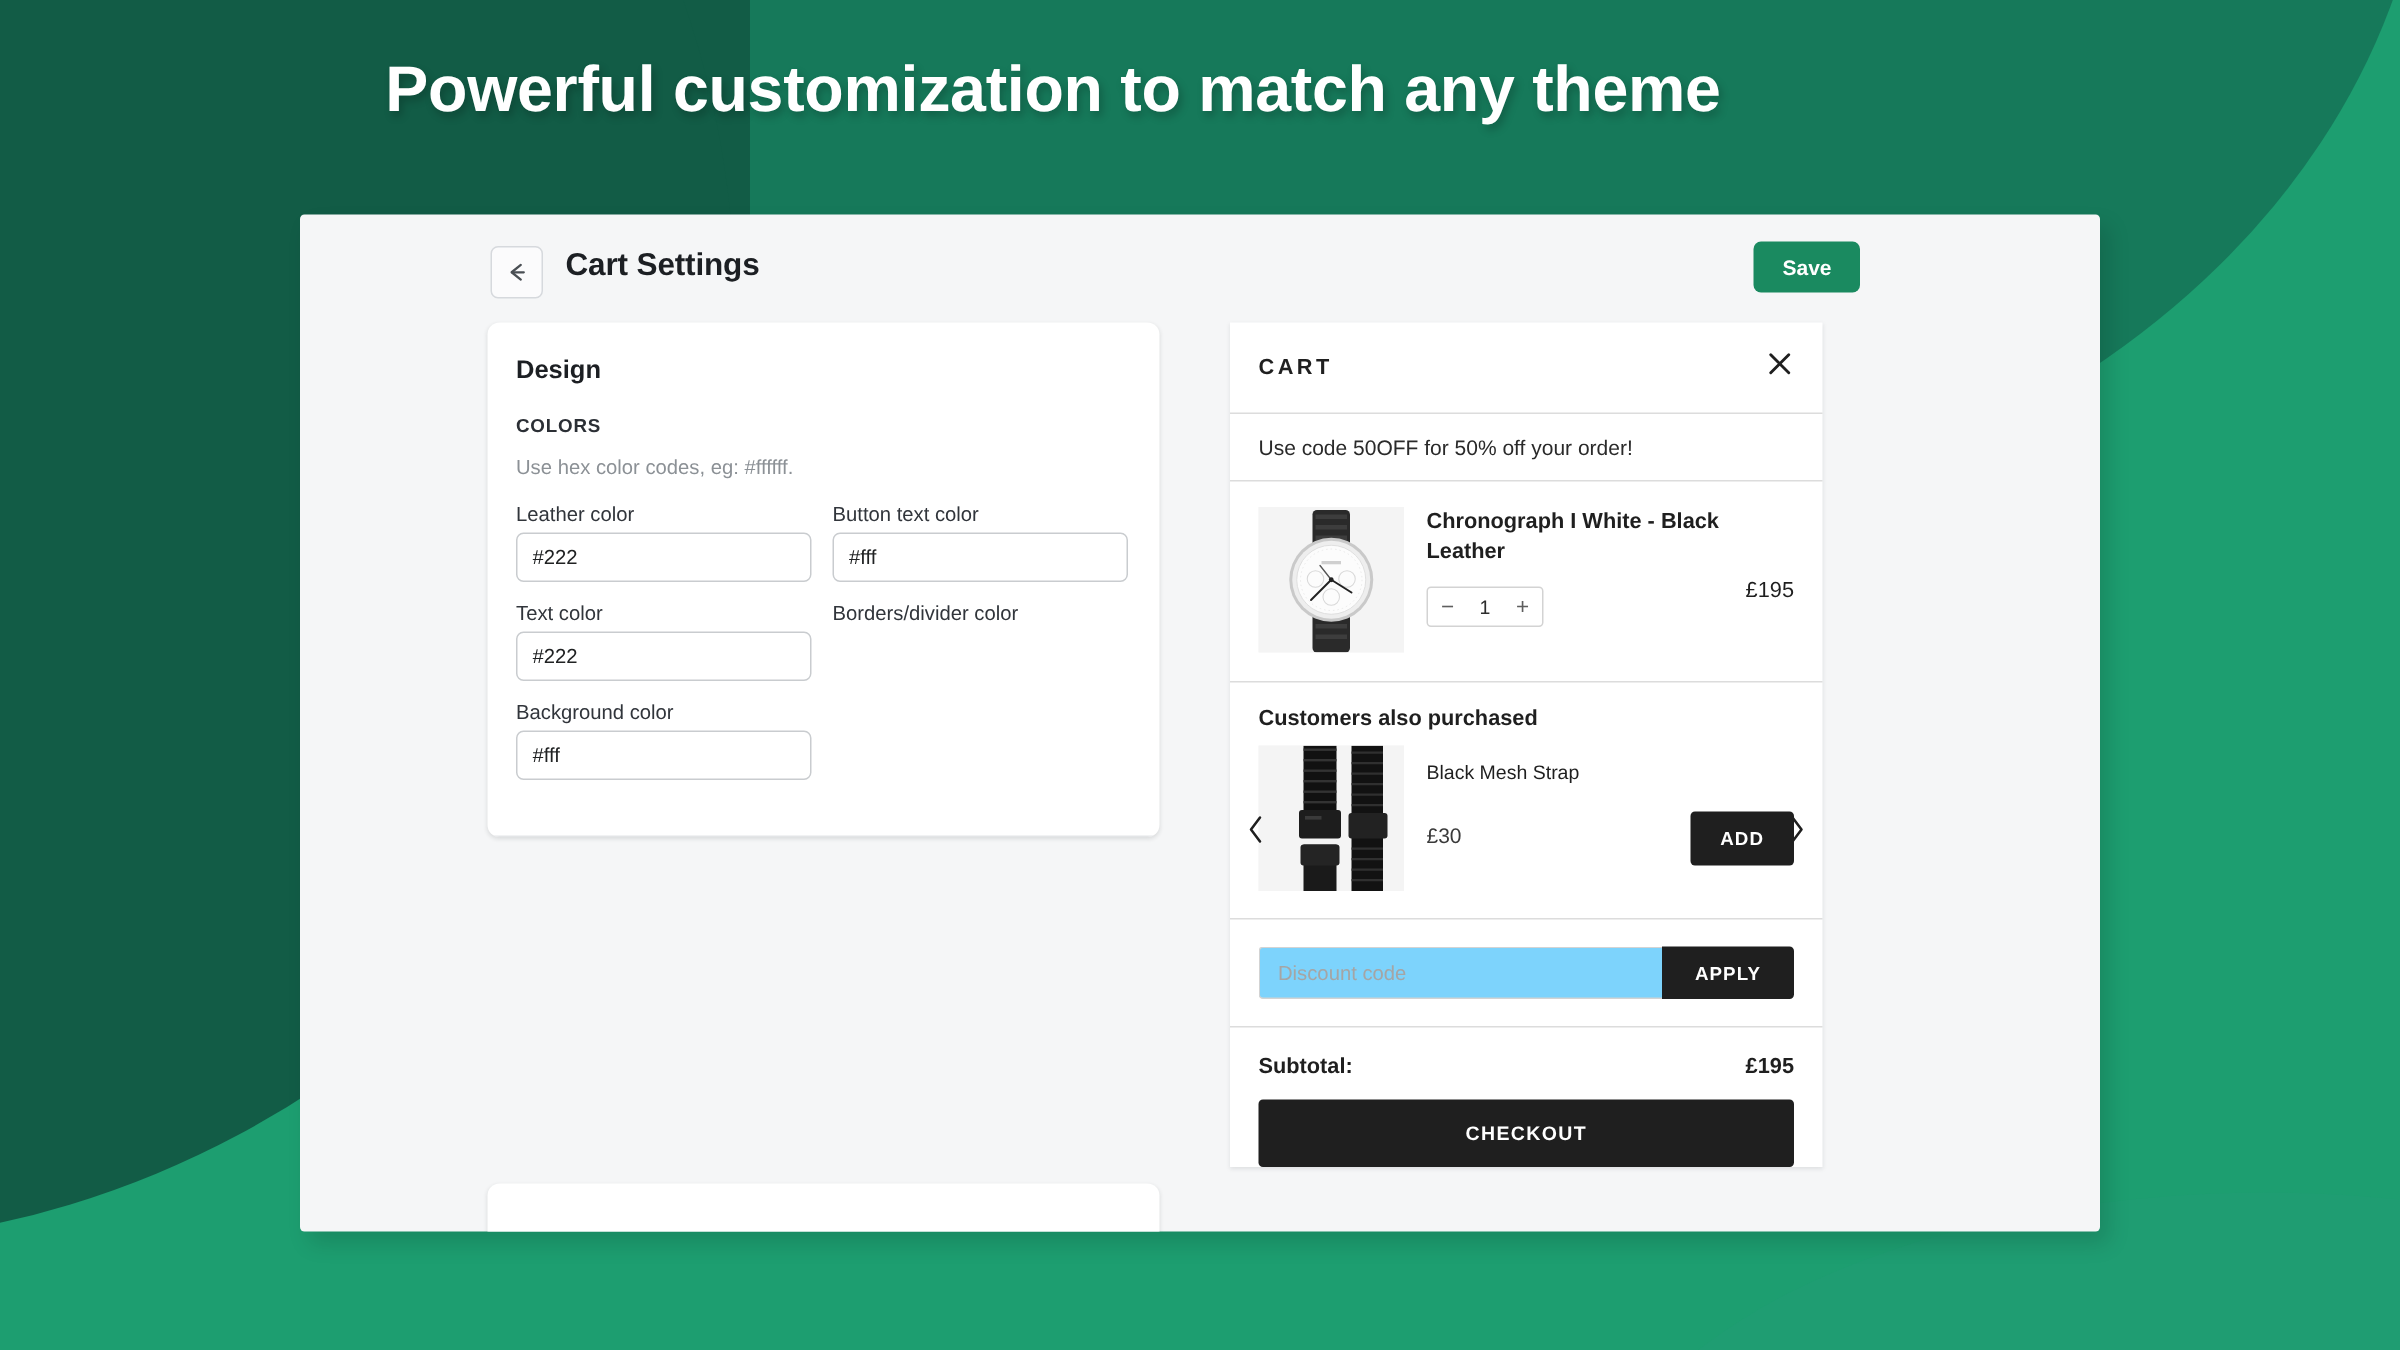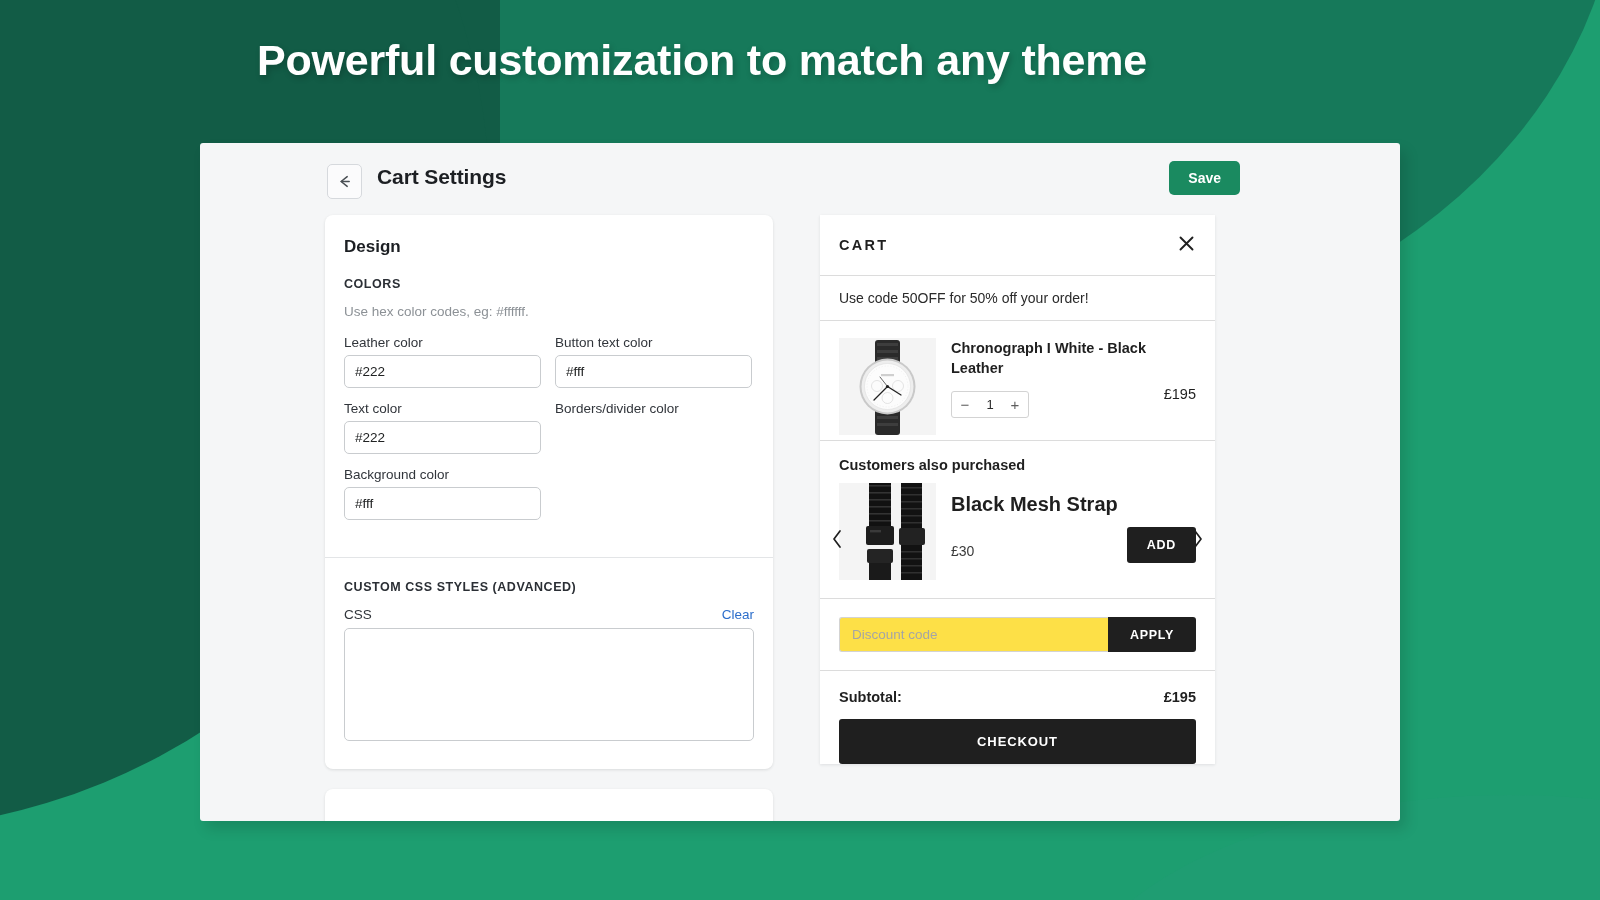--- a/index.html
+++ b/index.html
@@ -184,21 +184,21 @@
     font-size: 14.5px; font-weight: bold; color: #1f1f1f;
     letter-spacing: 2.3px;
   }
   .close-x { cursor: pointer; display: block; }
   .promo-bar {
     padding: 14px 19px;
     font-size: 14px; color: #2a2a2a;
     border-bottom: 1px solid #dcdcdc;
   }
   .cart-line {
-    display: flex; padding: 17px 19px 5px 19px;
+    display: flex; padding: 17px 19px 19px 19px;
     border-bottom: 1px solid #dcdcdc;
   }
   .thumb {
     width: 97px; height: 97px; flex: 0 0 97px;
     background: #f4f4f4;
     position: relative; overflow: hidden;
   }
   .line-body { flex: 1; padding-left: 15px; position: relative; }
   .line-title {
     font-size: 14.5px; font-weight: bold; color: #1f1f1f;
@@ -237,21 +237,21 @@
   }
   .upsell-title {
     font-size: 14.5px; font-weight: bold; color: #1f1f1f;
     margin-bottom: 10px;
   }
   .upsell-row { display: flex; align-items: flex-start; }
   .upsell-body {
     flex: 1; padding-left: 15px; position: relative; min-height: 97px;
   }
   .upsell-name {
-    font-size: 20px; font-weight: bold; color: #1f1f1f;
+    font-size: 13px; font-weight: normal; color: #1f1f1f;
     margin-top: 10px;
   }
   .upsell-price {
     font-size: 14px; color: #3a3a3a; margin-top: 27px;
   }
   .add-btn {
     position: absolute; right: 0; top: 44px;
     background: #1f1f1f; color: #ffffff;
     font-size: 12.5px; font-weight: bold; letter-spacing: 0.7px;
     padding: 11px 20px;
@@ -269,21 +269,21 @@
   .discount-row {
     display: flex; padding: 18px 19px;
     border-bottom: 1px solid #dcdcdc;
   }
   .discount-input {
     flex: 1; height: 35px;
     border: 1px solid #d3d3d3; border-right: none;
     border-radius: 3px 0 0 3px;
     padding: 0 12px; font-size: 13.5px;
     font-family: "Liberation Sans", sans-serif;
-    background: #fde047;
+    background: #7dd3fc;
   }
   .discount-input::placeholder { color: #a5a5a5; }
   .apply-btn {
     background: #1f1f1f; color: #ffffff;
     font-size: 12.5px; font-weight: bold; letter-spacing: 0.7px;
     padding: 0 22px; border: none; border-radius: 0 3px 3px 0;
     cursor: pointer;
     font-family: "Liberation Sans", sans-serif;
   }
 
@@ -352,28 +352,20 @@
         </div>
         <div class="field">
           <div class="field-label">Background color</div>
           <input class="text-input" type="text" value="#fff" style="">
         </div>
       </div>
     </div>
 
     <div class="card-divider"></div>
 
-    <div class="card-pad">
-      <div class="section-label">CUSTOM CSS STYLES (ADVANCED)</div>
-      <div class="css-head">
-        <span class="css-label">CSS</span>
-        <span class="clear-link">Clear</span>
-      </div>
-      <textarea class="css-textarea" placeholder="" style=""></textarea>
-    </div>
   </div>
 
   <div class="settings-card-2"></div>
 
   <div class="cart-preview">
 
     <div class="cart-header">
       <span class="cart-header-title">CART</span>
       <span class="close-x">
         <svg width="19" height="19" viewBox="0 0 19 19">

